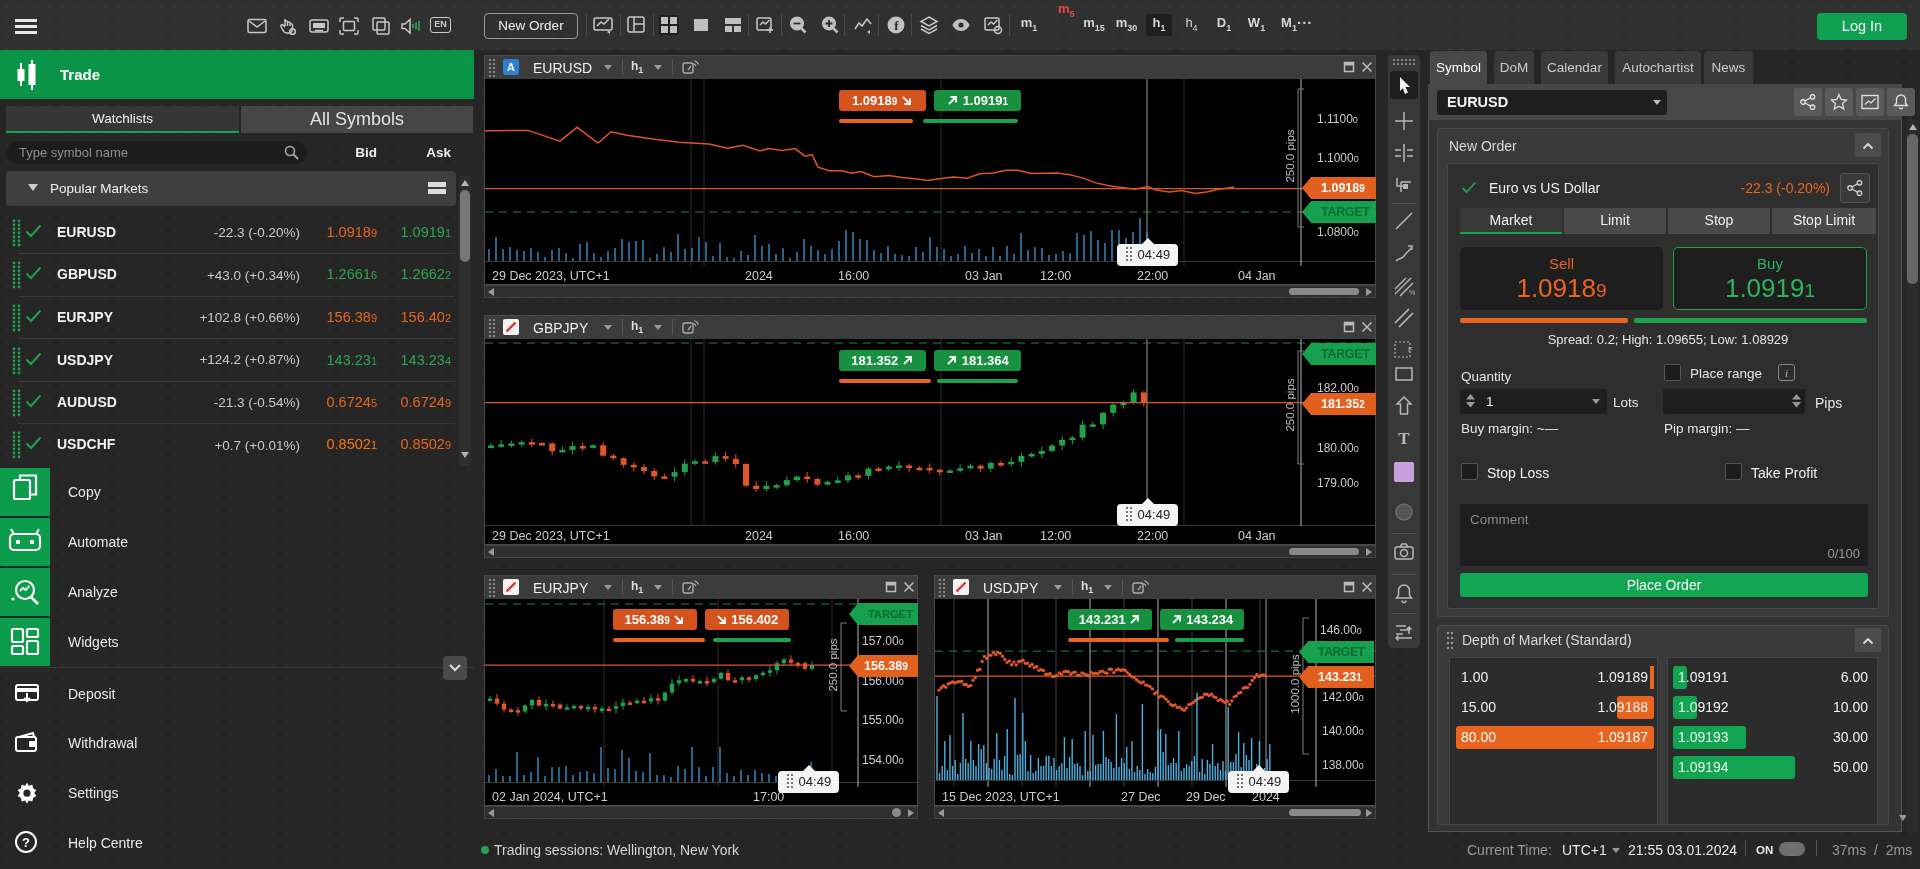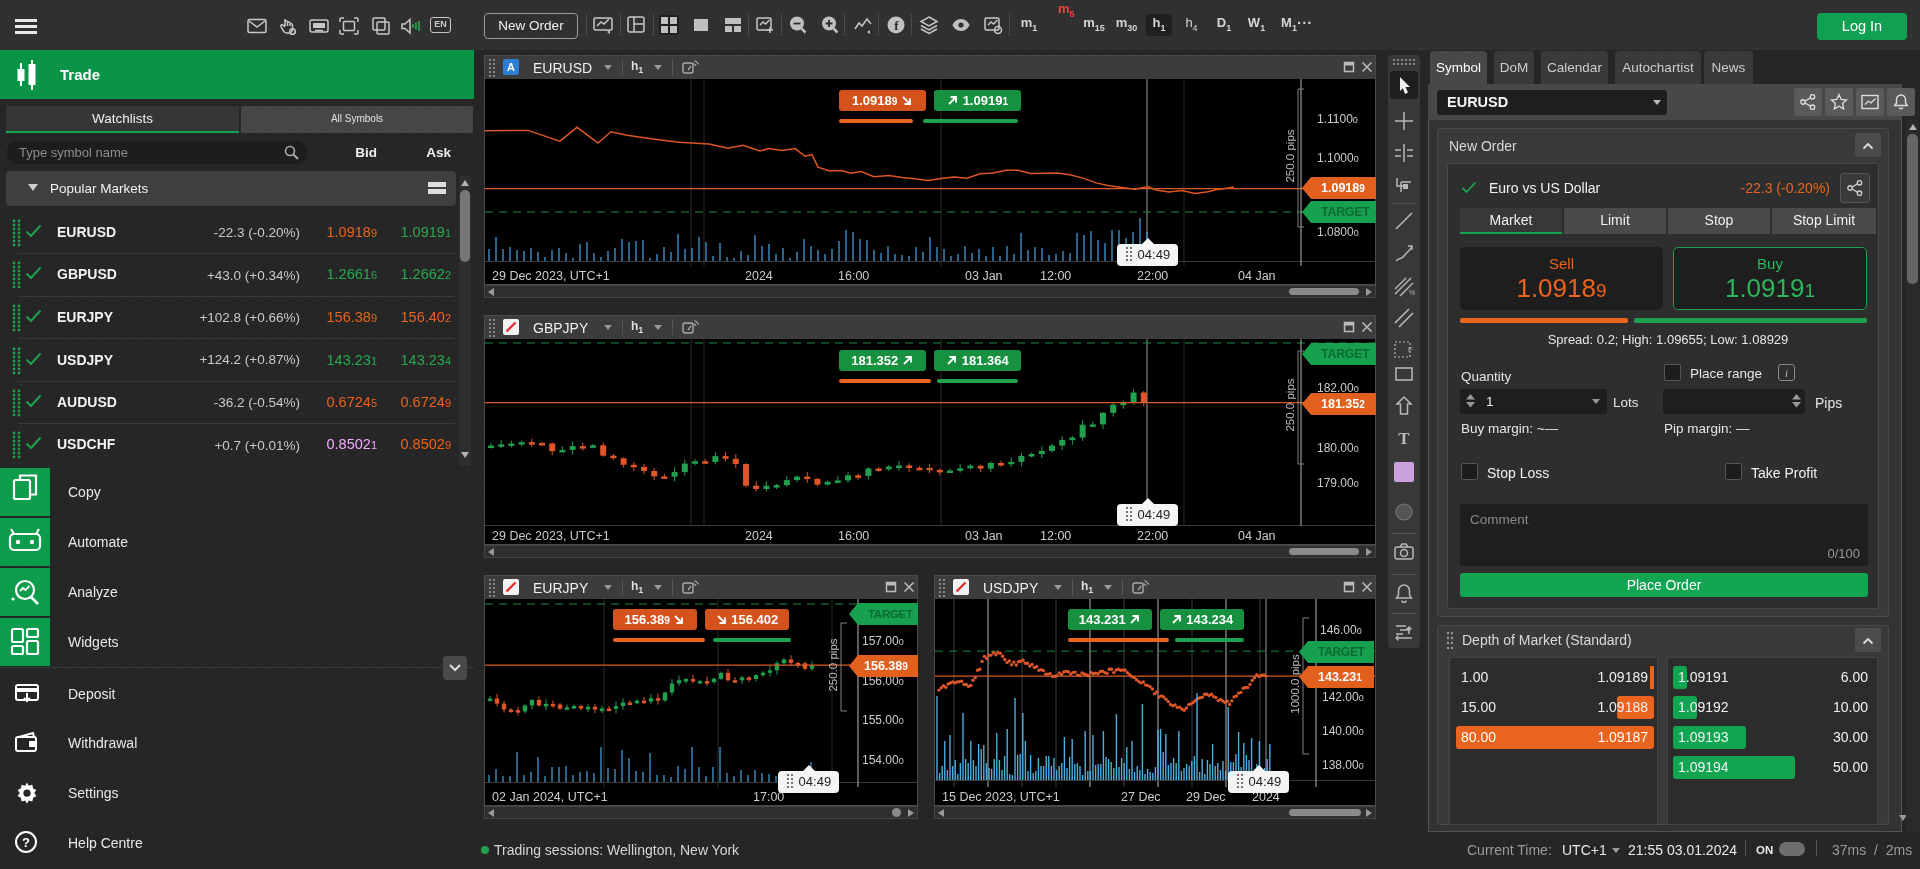--- a/index.html
+++ b/index.html
@@ -130,21 +130,21 @@
 <div class="abs" style="left:1817px;top:13px;width:90px;height:27px;background:#0fa052;border-radius:4px;color:#fff;font-size:14.5px;text-align:center;line-height:27px">Log In</div>
 <div class="abs" style="left:0;top:50px;width:474px;height:49px;background:#0a9447"></div>
 <svg class="abs" style="left:14px;top:60px" width="26" height="30" viewBox="0 0 26 30">
     <path d="M7 3 v6 M7 21 v5" stroke="#fff" stroke-width="2"></path>
     <rect x="3.5" y="9" width="7" height="12" fill="#fff"></rect>
     <path d="M18 0 v5 M18 25 v5" stroke="#fff" stroke-width="2"></path>
     <rect x="14.5" y="4" width="7" height="21" fill="#fff"></rect>
   </svg>
 <div class="abs" style="left:60px;top:66px;font-size:15px;font-weight:bold;color:#fff">Trade</div>
 <div class="abs" style="left:6px;top:106px;width:233px;height:27px;background:#363636;border-bottom:2px solid #12a551;color:#f0f0f0;font-size:13.5px;text-align:center;line-height:26px">Watchlists</div>
-<div class="abs" style="left:241px;top:106px;width:232px;height:27px;background:#464646;color:#e2e2e2;font-size:10px;text-align:center;line-height:26px">All Symbols</div>
+<div class="abs" style="left:241px;top:106px;width:232px;height:27px;background:#464646;color:#e2e2e2;font-size:18px;text-align:center;line-height:26px">All Symbols</div>
 <div class="abs" style="left:7px;top:141px;width:300px;height:23px;background:#1d1d1d;border-radius:11px;color:#8d8d8d;font-size:13px;line-height:23px;padding-left:12px">Type symbol name</div>
 <svg class="abs" style="left:283px;top:144px" width="17" height="17" viewBox="0 0 17 17">
     <circle cx="7" cy="7" r="4.5" stroke="#aaa" stroke-width="1.6" fill="none"></circle>
     <path d="M10.5 10.5 L15 15" stroke="#aaa" stroke-width="2"></path>
   </svg>
 <div class="abs" style="left:330px;top:145px;width:47px;text-align:right;font-size:13.5px;font-weight:bold;color:#eee">Bid</div>
 <div class="abs" style="left:404px;top:145px;width:47px;text-align:right;font-size:13.5px;font-weight:bold;color:#eee">Ask</div>
 <div class="abs" style="left:6px;top:171px;width:450px;height:35px;background:#3f3f3f;border-radius:4px"></div>
 <div class="abs" style="left:28px;top:184px;width:0;height:0;border-left:5.5px solid transparent;border-right:5.5px solid transparent;border-top:7px solid #ccc"></div>
 <div class="abs" style="left:50px;top:181px;font-size:13.5px;color:#f0f0f0">Popular Markets</div>
@@ -262,21 +262,21 @@
     <circle cx="8" cy="11" r="1.4" fill="#1fa14e"></circle>
     <circle cx="8" cy="15" r="1.4" fill="#1fa14e"></circle>
     <circle cx="8" cy="19" r="1.4" fill="#1fa14e"></circle>
     <circle cx="8" cy="23" r="1.4" fill="#1fa14e"></circle>
     <circle cx="8" cy="27" r="1.4" fill="#1fa14e"></circle>
   </svg>
 <svg class="abs" style="left:25px;top:394px" width="17" height="14" viewBox="0 0 17 14">
     <path d="M1.5 7.5 L6 12 L15.5 1.5" stroke="#1fa14e" stroke-width="2" fill="none"></path>
   </svg>
 <div class="abs" style="left:57px;top:394px;font-size:14px;font-weight:bold;color:#f2f2f2">AUDUSD</div>
-<div class="abs" style="left:150px;top:395px;width:150px;text-align:right;font-size:13.5px;color:#c9c9c9">-36.2 (-0.54%)</div>
+<div class="abs" style="left:150px;top:395px;width:150px;text-align:right;font-size:13.5px;color:#c9c9c9">-21.3 (-0.54%)</div>
 <div class="abs" style="left:290px;top:394px;width:87px;text-align:right;font-size:14.5px;color:#e8641f">0.6724<span style="font-size:11px">5</span></div>
 <div class="abs" style="left:364px;top:394px;width:87px;text-align:right;font-size:14.5px;color:#e8641f">0.6724<span style="font-size:11px">9</span></div>
 <div class="abs" style="left:18px;top:380.5px;width:437px;height:1px;background:#3a3a3a"></div>
 <svg class="abs" style="left:11px;top:430px" width="11" height="30">
     <circle cx="3" cy="3" r="1.4" fill="#1fa14e"></circle>
     <circle cx="3" cy="7" r="1.4" fill="#1fa14e"></circle>
     <circle cx="3" cy="11" r="1.4" fill="#1fa14e"></circle>
     <circle cx="3" cy="15" r="1.4" fill="#1fa14e"></circle>
     <circle cx="3" cy="19" r="1.4" fill="#1fa14e"></circle>
     <circle cx="3" cy="23" r="1.4" fill="#1fa14e"></circle>
@@ -287,21 +287,21 @@
     <circle cx="8" cy="15" r="1.4" fill="#1fa14e"></circle>
     <circle cx="8" cy="19" r="1.4" fill="#1fa14e"></circle>
     <circle cx="8" cy="23" r="1.4" fill="#1fa14e"></circle>
     <circle cx="8" cy="27" r="1.4" fill="#1fa14e"></circle>
   </svg>
 <svg class="abs" style="left:25px;top:436px" width="17" height="14" viewBox="0 0 17 14">
     <path d="M1.5 7.5 L6 12 L15.5 1.5" stroke="#1fa14e" stroke-width="2" fill="none"></path>
   </svg>
 <div class="abs" style="left:57px;top:436px;font-size:14px;font-weight:bold;color:#f2f2f2">USDCHF</div>
 <div class="abs" style="left:150px;top:438px;width:150px;text-align:right;font-size:13.5px;color:#c9c9c9">+0.7 (+0.01%)</div>
-<div class="abs" style="left:290px;top:436px;width:87px;text-align:right;font-size:14.5px;color:#f0abfc">0.8502<span style="font-size:11px">1</span></div>
+<div class="abs" style="left:290px;top:436px;width:87px;text-align:right;font-size:14.5px;color:#f97316">0.8502<span style="font-size:11px">1</span></div>
 <div class="abs" style="left:364px;top:436px;width:87px;text-align:right;font-size:14.5px;color:#e8641f">0.8502<span style="font-size:11px">9</span></div>
 <div class="abs" style="left:18px;top:423.0px;width:437px;height:1px;background:#3a3a3a"></div>
 <div class="abs" style="left:0;top:468px;width:50px;height:48px;background:#0d9c4b"></div>
 <svg class="abs" style="left:0;top:468px" width="50" height="48" viewBox="0 0 50 48">
     <rect x="14" y="12" width="16" height="19" rx="1.5" stroke="#fff" stroke-width="2.2" fill="none"></rect>
     <path d="M20 12 v-4.5 h16 v19 h-6" stroke="#fff" stroke-width="2.2" fill="none"></path>
   </svg>
 <div class="abs" style="left:68px;top:484px;font-size:14px;color:#e8e8e8">Copy</div>
 <div class="abs" style="left:0;top:518px;width:50px;height:48px;background:#0d9c4b"></div>
 <svg class="abs" style="left:0;top:518px" width="50" height="48" viewBox="0 0 50 48">

